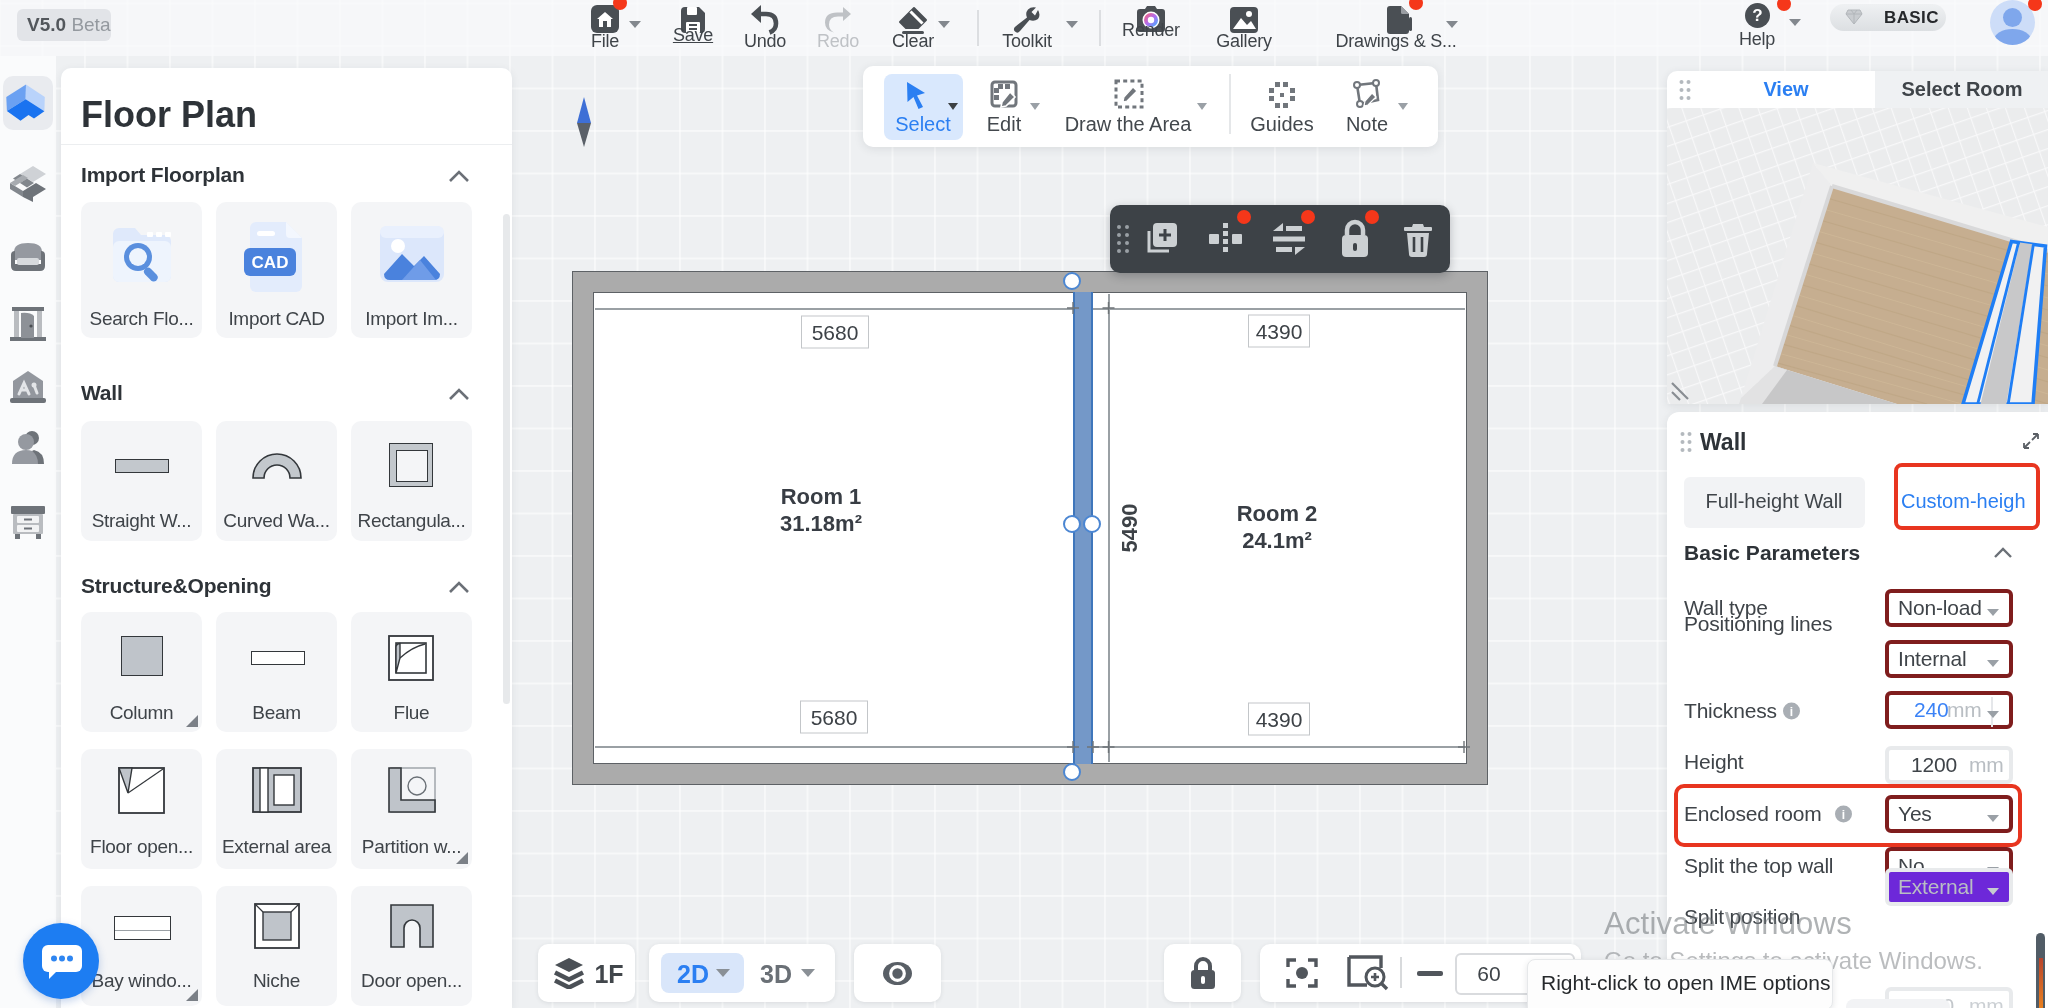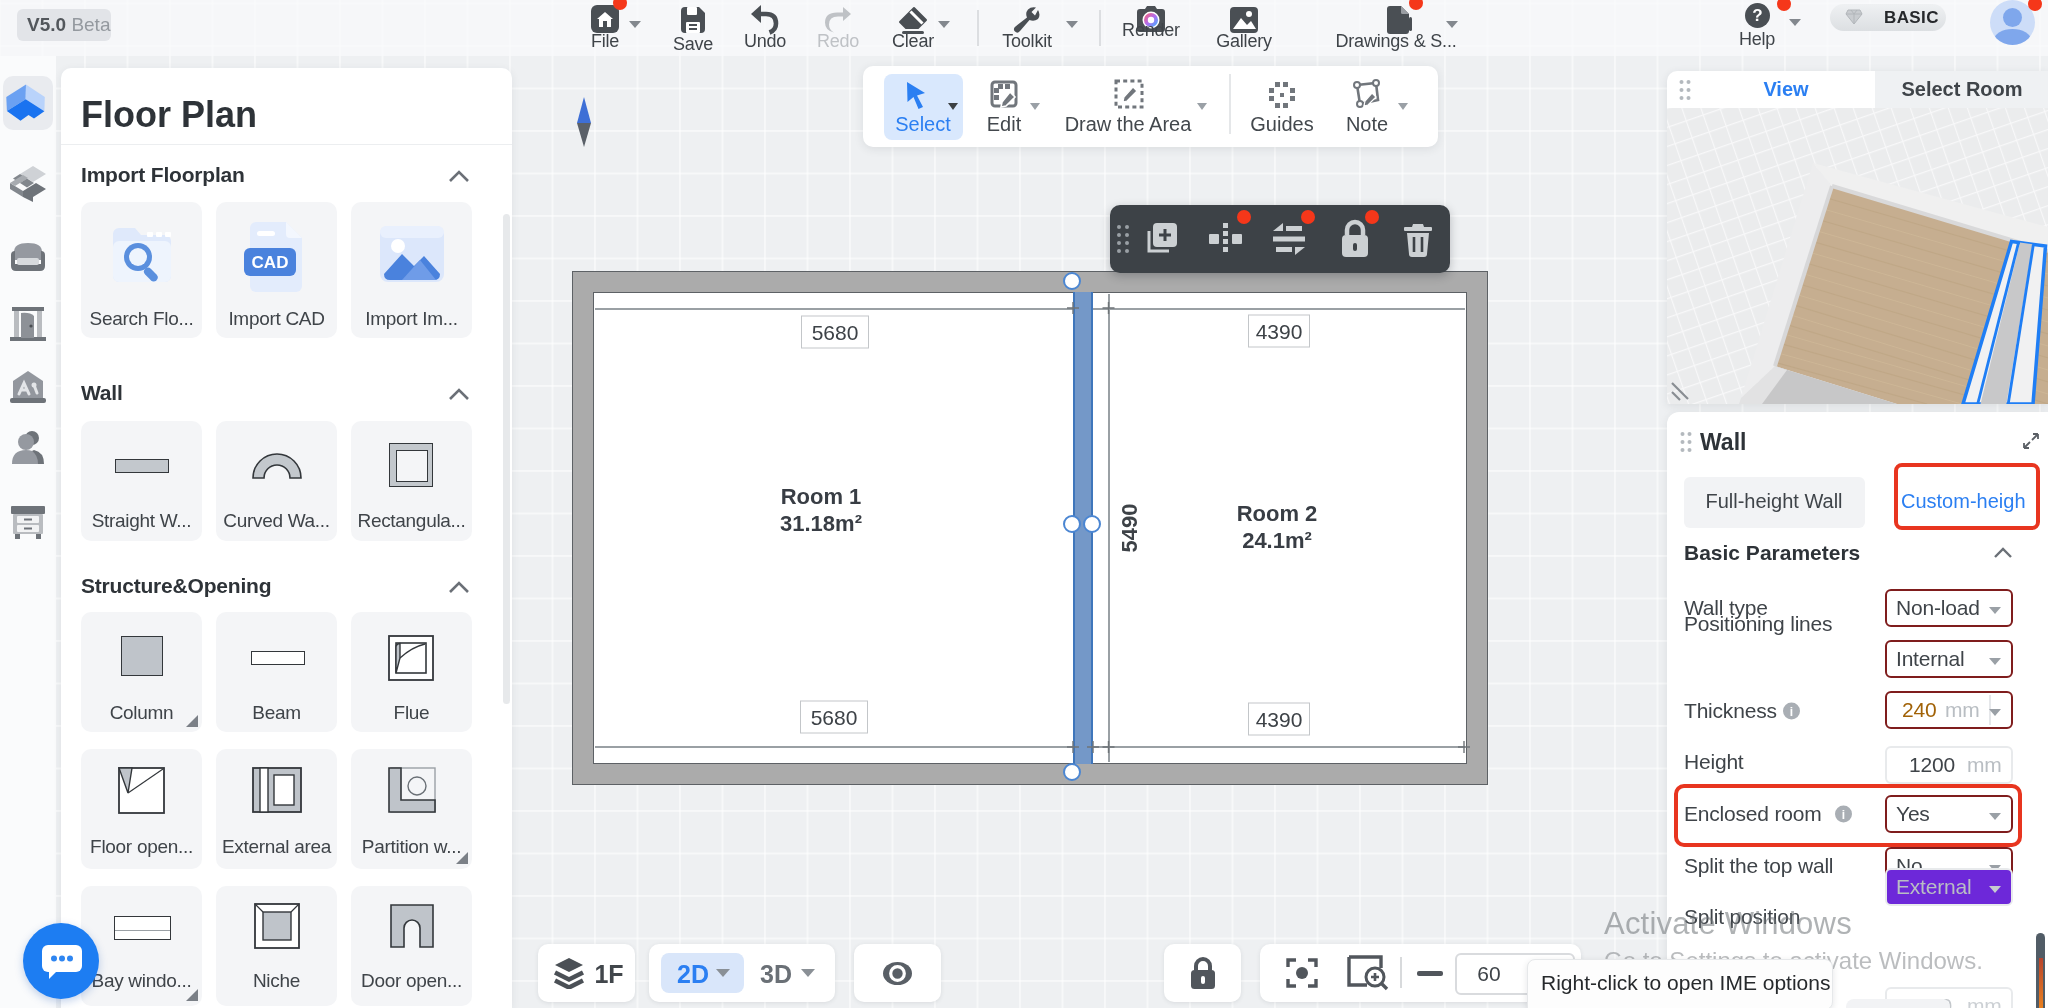--- a/index.html
+++ b/index.html
@@ -12,21 +12,21 @@
   .card{position:absolute;background:#f4f5f7;border-radius:10px;}
   .cardlab{position:absolute;width:100%;text-align:center;font-size:19px;color:#3f4449;letter-spacing:-0.3px;}
   .sechead{position:absolute;left:81px;font-size:21px;font-weight:bold;color:#2e3338;letter-spacing:-0.2px;}
   .toplab{position:absolute;font-size:18px;color:#3f4449;text-align:center;transform:translateX(-50%);white-space:nowrap;letter-spacing:-0.2px;}
   .caret{position:absolute;width:0;height:0;border-left:6px solid transparent;border-right:6px solid transparent;border-top:7px solid #6a6f75;}
   .reddot{position:absolute;width:14px;height:14px;border-radius:50%;background:#f5371a;}
   .dim{position:absolute;background:#fff;border:1px solid #c3c6c9;font-size:21px;color:#3d4247;
        display:flex;align-items:center;justify-content:center;transform:translate(-50%,-50%);}
   .roomlab{position:absolute;transform:translate(-50%,-50%);font-weight:bold;font-size:22px;color:#383d44;text-align:center;line-height:27px;white-space:nowrap;}
   .row-label{position:absolute;left:1684px;font-size:21px;color:#3f4449;transform:translateY(-50%);letter-spacing:-0.2px;white-space:nowrap;}
-  .dd{position:absolute;left:1885px;width:128px;height:38px;border:2px solid #7f1d1d;border-radius:6px;background:#fff;box-sizing:border-box;}
+  .dd{position:absolute;left:1885px;width:128px;height:38px;border:4px solid #7f1d1d;border-radius:6px;background:#fff;box-sizing:border-box;}
   .dd span{position:absolute;left:9px;top:50%;transform:translateY(-50%);font-size:21px;color:#3f4449;letter-spacing:-0.2px;}
   .dd .c{position:absolute;right:10px;top:16px;width:0;height:0;border-left:6px solid transparent;border-right:6px solid transparent;border-top:7px solid #9aa0a6;}
   .info{position:absolute;width:17px;height:17px;border-radius:50%;background:#a9aeb4;color:#fff;
         font-size:12px;font-weight:bold;display:flex;align-items:center;justify-content:center;transform:translate(0,-50%);}
   .btn{position:absolute;background:#fff;border-radius:10px;box-shadow:0 1px 4px rgba(40,50,60,.10);}
 </style></head>
 <body>
 <div class="grid"></div>
 <div class="abs" style="left:0;top:0;width:2048px;height:56px;background:rgba(248,249,251,.75);"></div>
 
@@ -41,21 +41,21 @@
   <div class="toplab" style="left:605px;top:31px;">File</div>
   <div class="caret" style="left:629px;top:21px;border-top-color:#83888e;"></div>
 
   <svg class="abs" style="left:676px;top:3px;" width="34" height="34" viewBox="0 0 34 34">
     <path d="M5 8 a4 4 0 0 1 4-4 H23 L29 10 V26 a4 4 0 0 1 -4 4 H9 a4 4 0 0 1 -4-4 Z" fill="#4a4f54"></path>
     <rect x="11" y="4" width="10" height="8" rx="1" fill="#fff"></rect>
     <rect x="10" y="19" width="14" height="11" rx="1" fill="#fff"></rect>
     <rect x="13" y="21" width="8" height="2" fill="#4a4f54"></rect>
     <rect x="13" y="25" width="8" height="2" fill="#4a4f54"></rect>
   </svg>
-  <div class="toplab" style="left:693px;top:34px;">Save</div>
+  <div class="toplab" style="left:693px;top:25px;text-decoration:underline;">Save</div>
 
   <svg class="abs" style="left:748px;top:3px;" width="34" height="34" viewBox="0 0 34 34">
     <path d="M13 2 L3 11 L13 20 Z" fill="#4a4f54"></path>
     <path d="M9 11 H18 Q28 11 28 20.5 Q28 27 21.5 29.5" stroke="#4a4f54" stroke-width="4.6" fill="none"></path>
   </svg>
   <div class="toplab" style="left:765px;top:31px;">Undo</div>
 
   <svg class="abs" style="left:821px;top:3px;" width="34" height="34" viewBox="0 0 34 34">
     <path d="M22 4 L30 11 L22 18 L22 13.5 L17 13.5 Q8 13.5 8 21.5 Q8 27 13 29.5 Q4 27.5 4 19.5 Q4 9.5 16 9.5 L22 9.5 Z" fill="#bfc2c6"></path>
   </svg>
@@ -593,21 +593,21 @@
 
   <div class="row-label" style="top:624px;">Positioning lines</div>
   <div class="dd" style="top:640px;">
       <span>Internal</span>
       <div class="c"></div>
     </div>
 
   <div class="row-label" style="top:711px;">Thickness</div>
   <div class="info" style="left:1783px;top:711px;">i</div>
   <div class="dd" style="top:691px;">
-      <span style="left:15px;color:#a16207;">240</span>
+      <span style="left:25px;color:#3b82f6;">240</span>
     <span style="left:58px;color:#b9bec3;">mm</span>
     <div class="abs" style="left:102px;top:2px;width:1.5px;height:30px;background:#e5e7ea;"></div>
     <div class="c"></div>
     </div>
 
   <div class="row-label" style="top:762px;">Height</div>
   <div class="dd" style="top:746px;border-color:#e8eaec;">
       <span style="left:22px;">1200</span>
       <span style="left:80px;color:#b9bec3;">mm</span>
     </div>

